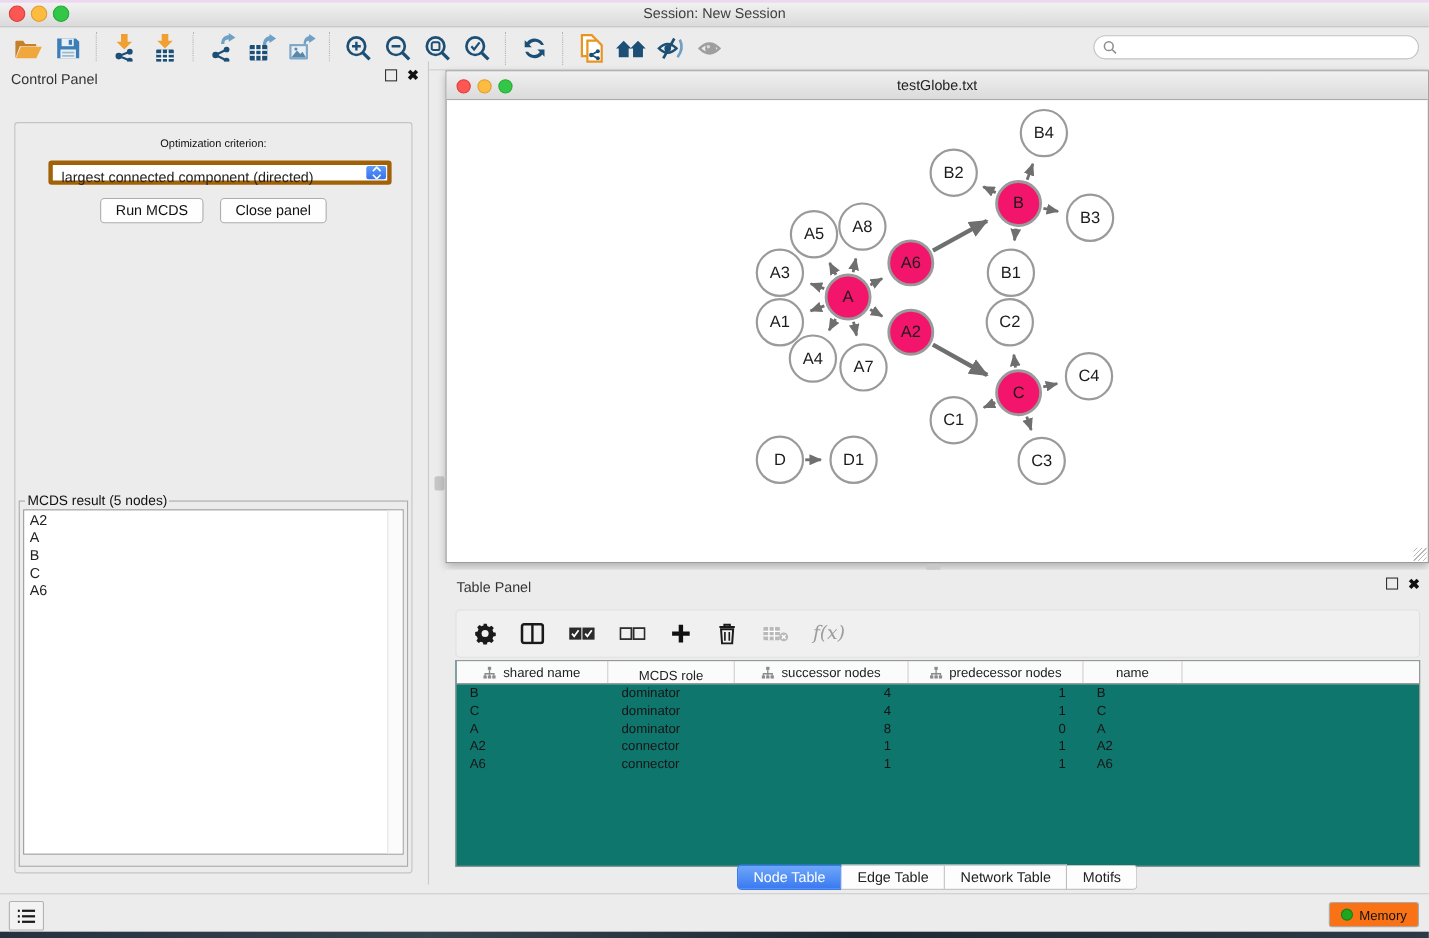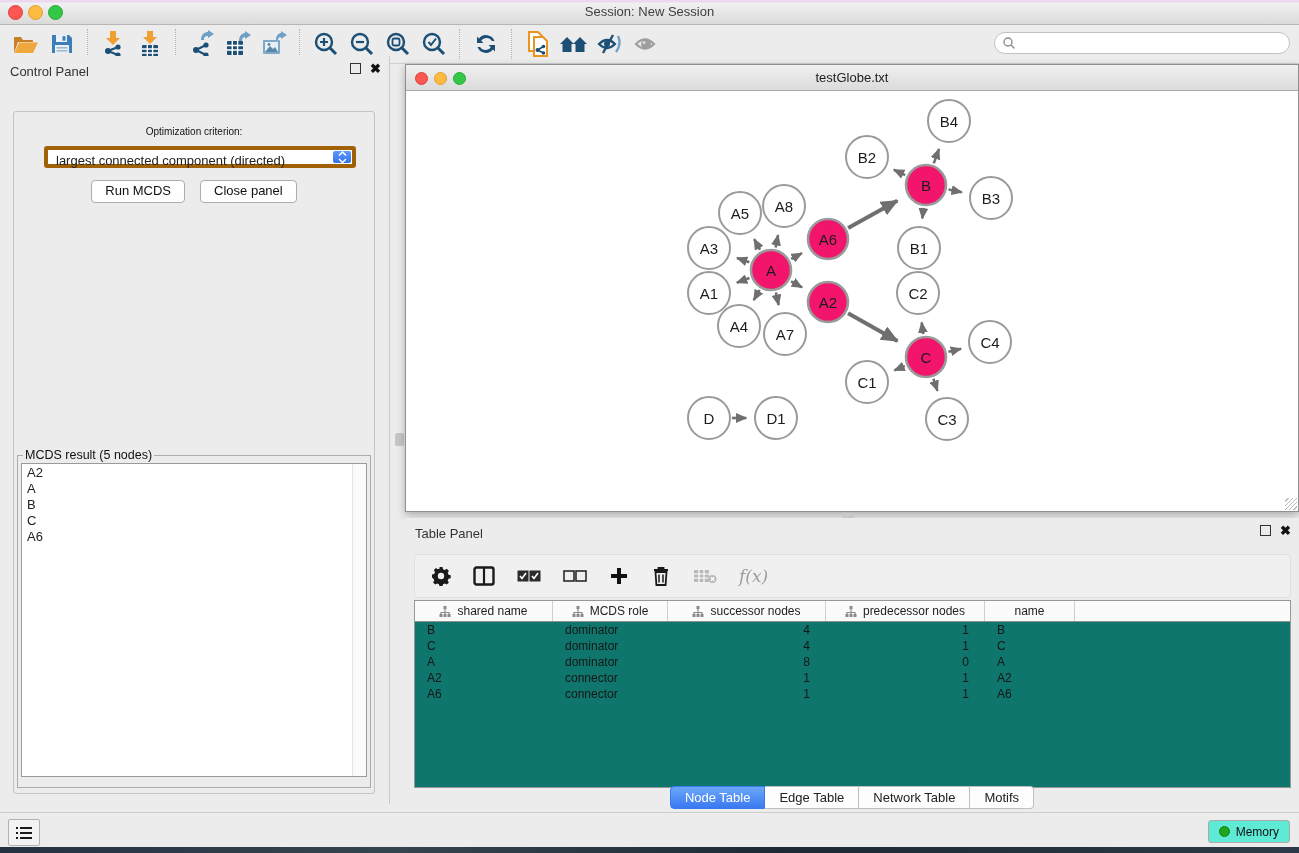--- a/index.html
+++ b/index.html
@@ -86,33 +86,33 @@
     border:1px solid #DFDFDF;border-radius:4px;display:flex;align-items:center;padding-left:16px;
     gap:22px;box-sizing:border-box;}
   .tp-icon{display:flex;align-items:center;justify-content:center;cursor:pointer;min-width:20px;height:24px;}
   .fx{font-family:"DejaVu Serif",serif;font-style:italic;font-size:17px;color:#9C9C9C;}
   .tp-table{position:absolute;left:9px;right:8px;top:82px;height:188px;background:#0f766e;
     border:1px solid #979797;box-sizing:border-box;overflow:hidden;}
   .thead{display:flex;height:21px;background:#FBFBFB;border-bottom:1px solid #8F8F8F;box-sizing:border-box;}
   .th{display:flex;align-items:center;justify-content:center;gap:6px;font-size:12px;color:#222;
     border-right:1px solid #CFCFCF;box-sizing:border-box;cursor:pointer;}
   .th:last-child{border-right:none;}
-  .c0{width:138px;} .c1{width:115px;} .c2{width:158px;} .c3{width:159px;} .c4{width:90px;} .cf{flex:1;}
+  .c0{width:138px;} .c1{width:115px;flex-direction:column;} .c2{width:158px;} .c3{width:159px;} .c4{width:90px;} .cf{flex:1;}
   .trow{display:flex;height:16px;line-height:16px;font-size:12px;color:#151515;cursor:default;}
   .td{box-sizing:border-box;overflow:hidden;white-space:nowrap;}
   .td.al{padding-left:12px;text-align:left;}
   .td.ar{padding-right:16px;text-align:right;}
   .tp-tabs{position:absolute;left:0;right:0;bottom:3px;display:flex;justify-content:center;}
 
   
   .statusbar{position:absolute;left:0;top:812px;width:100%;height:35px;background:#ECECEC;
     border-top:1px solid #CCCCCC;box-sizing:border-box;}
   .list-btn{position:absolute;left:8px;top:6px;width:30px;height:25px;border:1px solid #B2B2B2;
     background:#F3F3F3;border-radius:2px;display:flex;align-items:center;justify-content:center;cursor:pointer;}
-  .memory-btn{position:absolute;right:9px;top:7px;height:23px;padding:0 10px;background:#5eead4;
+  .memory-btn{position:absolute;right:9px;top:7px;height:23px;padding:0 10px;background:#f97316;
     border:1px solid #ABABAB;border-radius:3px;display:flex;align-items:center;gap:6px;
     font-size:12px;color:#111;cursor:pointer;box-sizing:border-box;}
   .mem-dot{width:11px;height:11px;border-radius:50%;background:#1EA71E;border:1px solid #148014;box-sizing:border-box;}
   .desktop{position:absolute;left:0;bottom:0;width:100%;height:6px;
     background:linear-gradient(90deg,#243240,#35454f 30%,#1d2a35 60%,#2b3a46);}
 </style>
 </head>
 <body>
 
 <div class="app">

